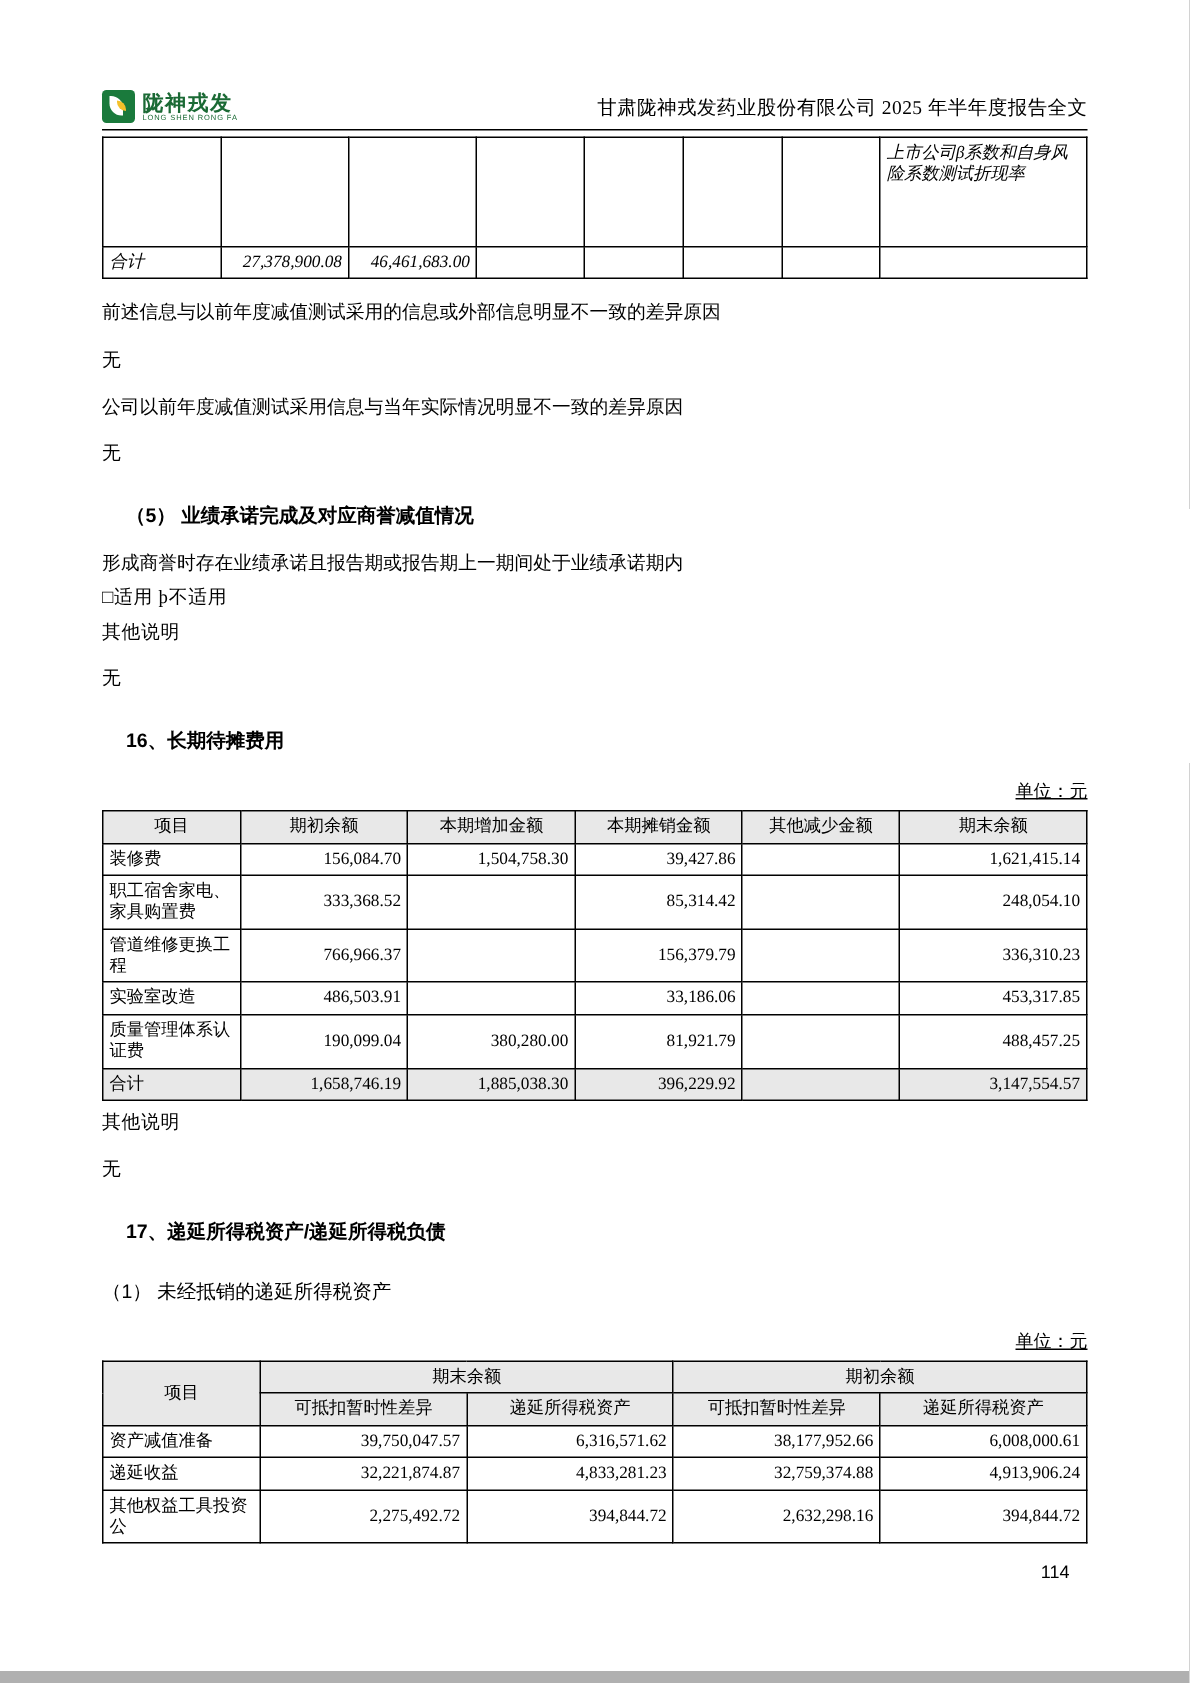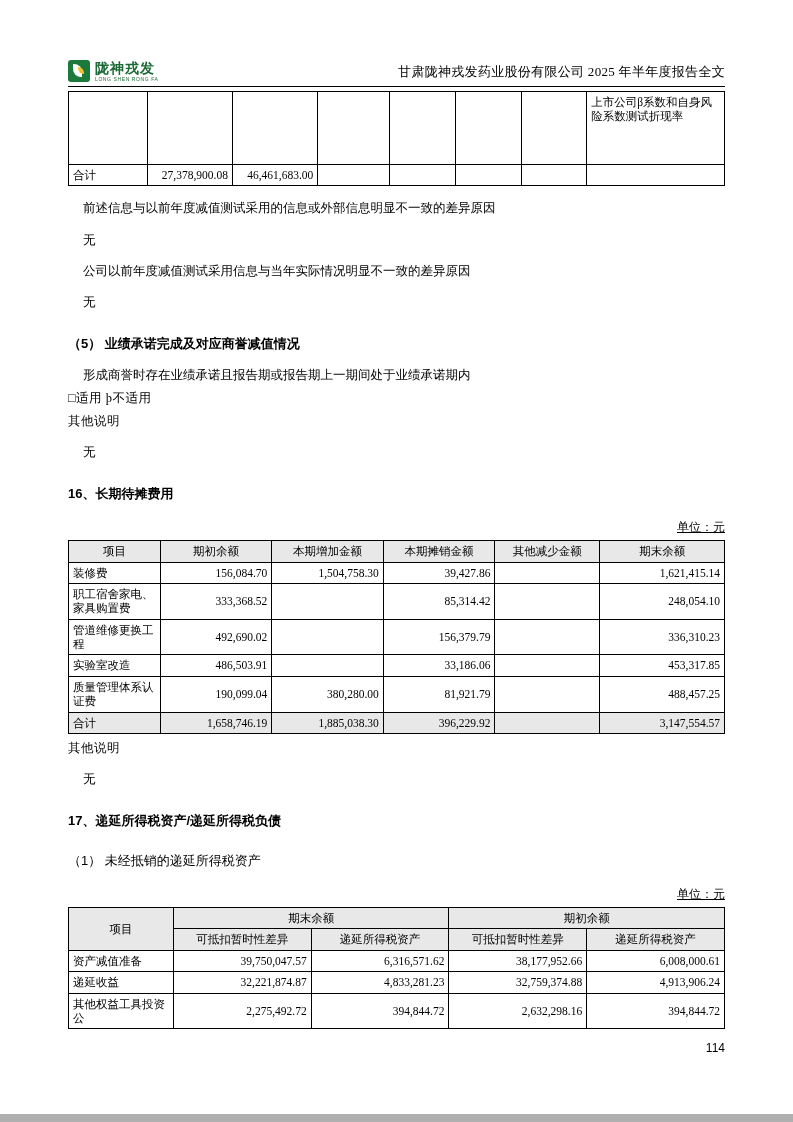--- a/index.html
+++ b/index.html
@@ -87,27 +87,27 @@
   .header-title {
     font-size: 13px;
     letter-spacing: 0.3px;
     padding-bottom: 1px;
   }
 
   
   .para {
     font-size: 12.5px;
     line-height: 1.45;
-    margin: 13px 0 0 15px;
+    margin: 13px 0 0 0;
   }
   .heading {
     font-size: 13px;
     font-weight: bold;
     font-family: "Liberation Sans", sans-serif;
-    margin: 24px 0 0 0;
+    margin: 24px 0 0 16px;
   }
   .sub-heading {
     font-size: 13px;
     font-weight: normal;
     font-family: "Liberation Sans", sans-serif;
     margin: 22px 0 0 0;
   }
   .unit-line {
     font-size: 12px;
     text-align: right;
@@ -135,28 +135,28 @@
     line-height: 1.25;
   }
   .t-right  { text-align: right; }
   .t-left   { text-align: left; }
   .hdr-cell {
     background: #e8e8e8;
     text-align: center;
     margin-top: 25px;
   }
   .tall-row td { height: 66px; vertical-align: top; }
-  .top-table td { font-size: 11.5px; }
+  .top-table td { font-size: 11.5px; font-style: italic; }
   .num { font-family: "Liberation Serif", serif; }
 
   .table-block { margin-top: 4px; }
 
   .page-number {
     position: absolute;
-    right: 68px;
+    right: 80px;
     top: 1041px;
     font-size: 12px;
     font-family: "Liberation Sans", sans-serif;
   }
 </style>
 </head>
 <body>
 
 <div class="page">
 
@@ -253,21 +253,21 @@
       <tr>
         <td class="t-left">职工宿舍家电、家具购置费</td>
         <td class="t-right num">333,368.52</td>
         <td class="t-right num"></td>
         <td class="t-right num">85,314.42</td>
         <td class="t-right num"></td>
         <td class="t-right num">248,054.10</td>
       </tr>
       <tr>
         <td class="t-left">管道维修更换工程</td>
-        <td class="t-right num">492,690.02</td>
+        <td class="t-right num">766,966.37</td>
         <td class="t-right num"></td>
         <td class="t-right num">156,379.79</td>
         <td class="t-right num"></td>
         <td class="t-right num">336,310.23</td>
       </tr>
       <tr>
         <td class="t-left">实验室改造</td>
         <td class="t-right num">486,503.91</td>
         <td class="t-right num"></td>
         <td class="t-right num">33,186.06</td>

